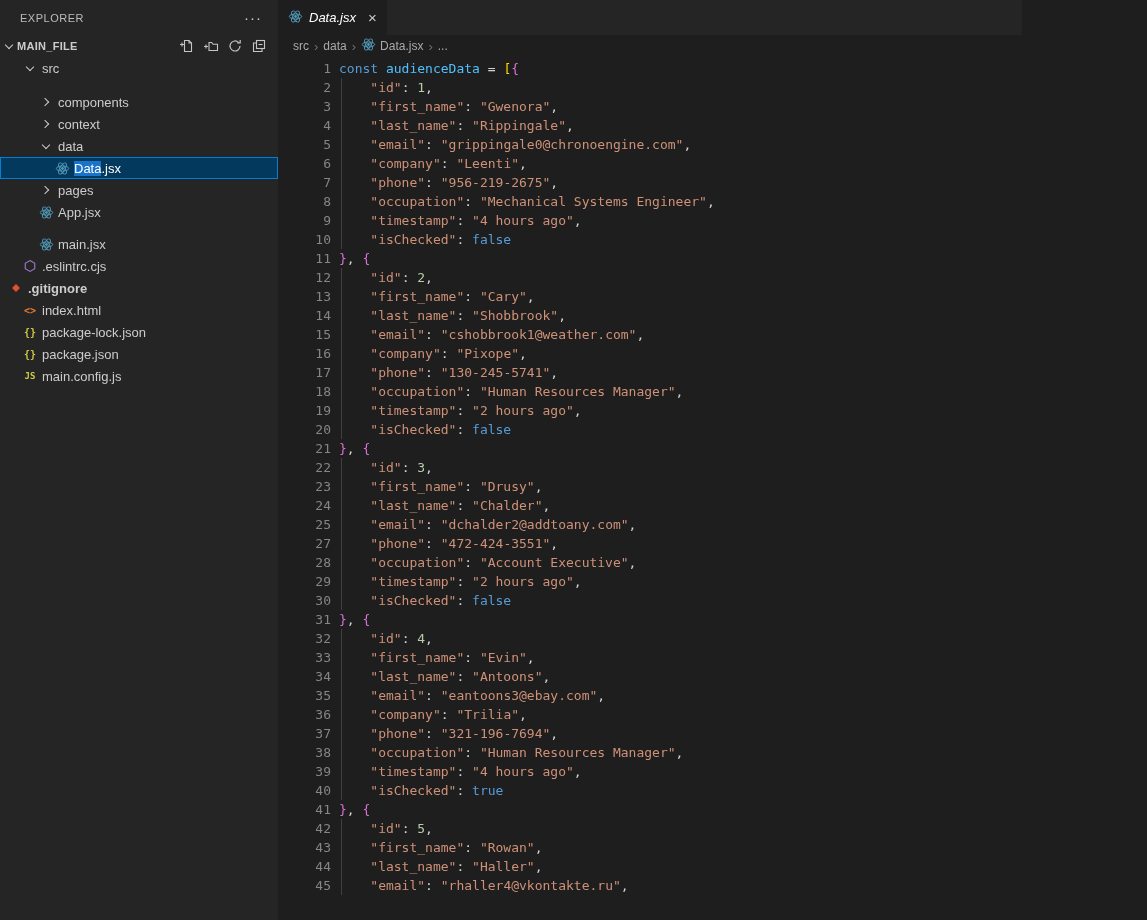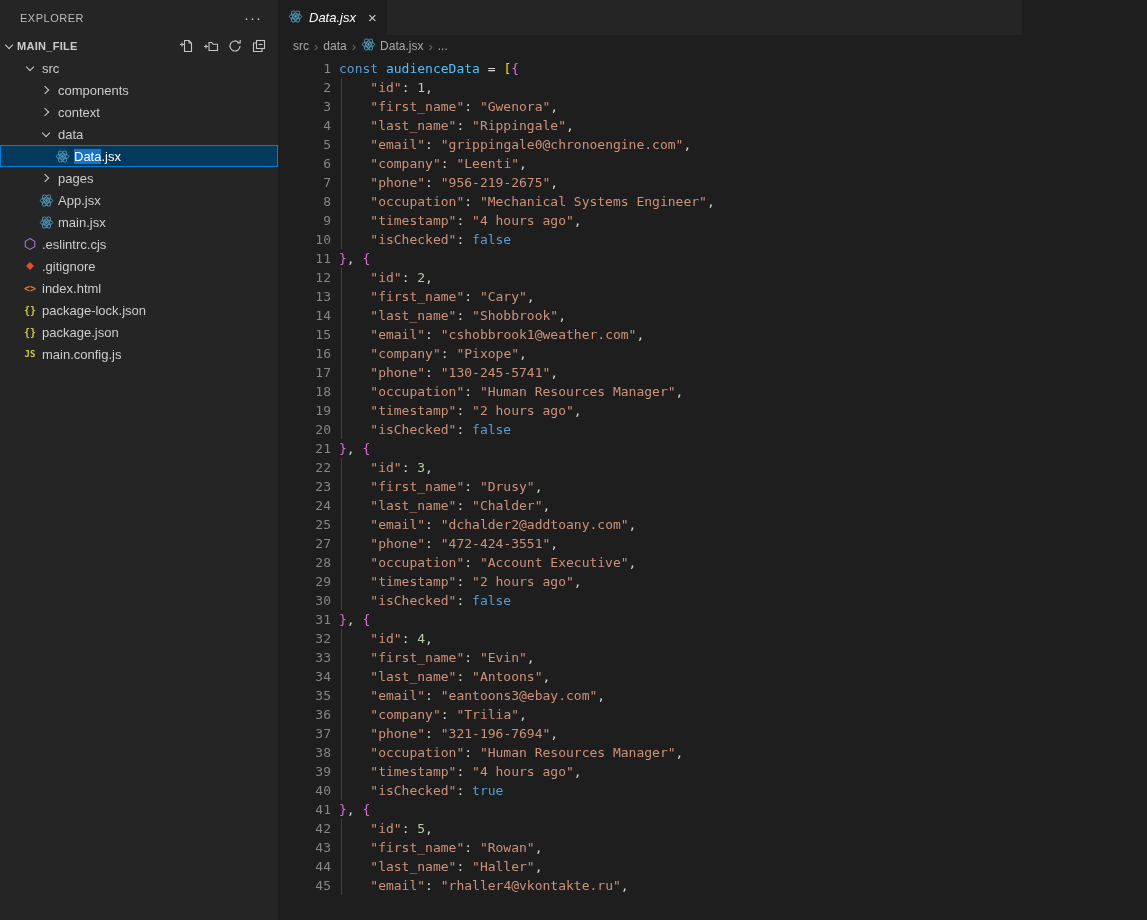--- a/index.html
+++ b/index.html
@@ -95,21 +95,21 @@
           </span>
         </span>
     </div>
     <div class="tree">
         <div class="tree-row" style="padding-left: 22px;">
           <span class="slot">
             <span class="chev down"></span>
           </span>
           <span class="tree-label">src</span>
         </div>
-        <div class="tree-row" style="padding-left: 38px;">
+        <div class="tree-row" style="padding-left: 38px; margin-top: 12px;">
           <span class="slot">
             <span class="chev right"></span>
           </span>
           <span class="tree-label">components</span>
         </div>
         <div class="tree-row" style="padding-left: 38px;">
           <span class="slot">
             <span class="chev right"></span>
           </span>
           <span class="tree-label">context</span>
@@ -145,42 +145,42 @@
               <g fill="none" style="stroke:var(--react-icon)" stroke-width="1">
                 <ellipse cx="8" cy="8" rx="6.6" ry="2.7"></ellipse>
                 <ellipse cx="8" cy="8" rx="6.6" ry="2.7" transform="rotate(60 8 8)"></ellipse>
                 <ellipse cx="8" cy="8" rx="6.6" ry="2.7" transform="rotate(-60 8 8)"></ellipse>
               </g>
               <circle cx="8" cy="8" r="1.5" style="fill:var(--react-icon)"></circle>
             </svg>
           </span>
           <span class="tree-label">App.jsx</span>
         </div>
-        <div class="tree-row" style="padding-left: 38px;">
+        <div class="tree-row" style="padding-left: 38px; margin-top: 10px;">
           <span class="slot">
             <svg width="15" height="15" viewBox="0 0 16 16">
               <g fill="none" style="stroke:var(--react-icon)" stroke-width="1">
                 <ellipse cx="8" cy="8" rx="6.6" ry="2.7"></ellipse>
                 <ellipse cx="8" cy="8" rx="6.6" ry="2.7" transform="rotate(60 8 8)"></ellipse>
                 <ellipse cx="8" cy="8" rx="6.6" ry="2.7" transform="rotate(-60 8 8)"></ellipse>
               </g>
               <circle cx="8" cy="8" r="1.5" style="fill:var(--react-icon)"></circle>
             </svg>
           </span>
           <span class="tree-label">main.jsx</span>
         </div>
         <div class="tree-row" style="padding-left: 22px;">
           <span class="slot">
             <svg width="14" height="14" viewBox="0 0 16 16">
               <path d="M8 1.8 13.4 4.9v6.2L8 14.2 2.6 11.1V4.9z" fill="none" style="stroke:var(--eslint-icon)" stroke-width="1.3"></path>
             </svg>
           </span>
           <span class="tree-label">.eslintrc.cjs</span>
         </div>
-        <div class="tree-row" style="padding-left: 22px;">
+        <div class="tree-row" style="padding-left: 8px; font-weight: bold;">
           <span class="slot">
             <svg width="14" height="14" viewBox="0 0 16 16">
               <rect x="4.8" y="4.8" width="6.4" height="6.4" style="fill:var(--git-icon)" transform="rotate(45 8 8)"></rect>
             </svg>
           </span>
           <span class="tree-label">.gitignore</span>
         </div>
         <div class="tree-row" style="padding-left: 22px;">
           <span class="slot">
             <span class="ficon ficon-html">&lt;&gt;</span>

